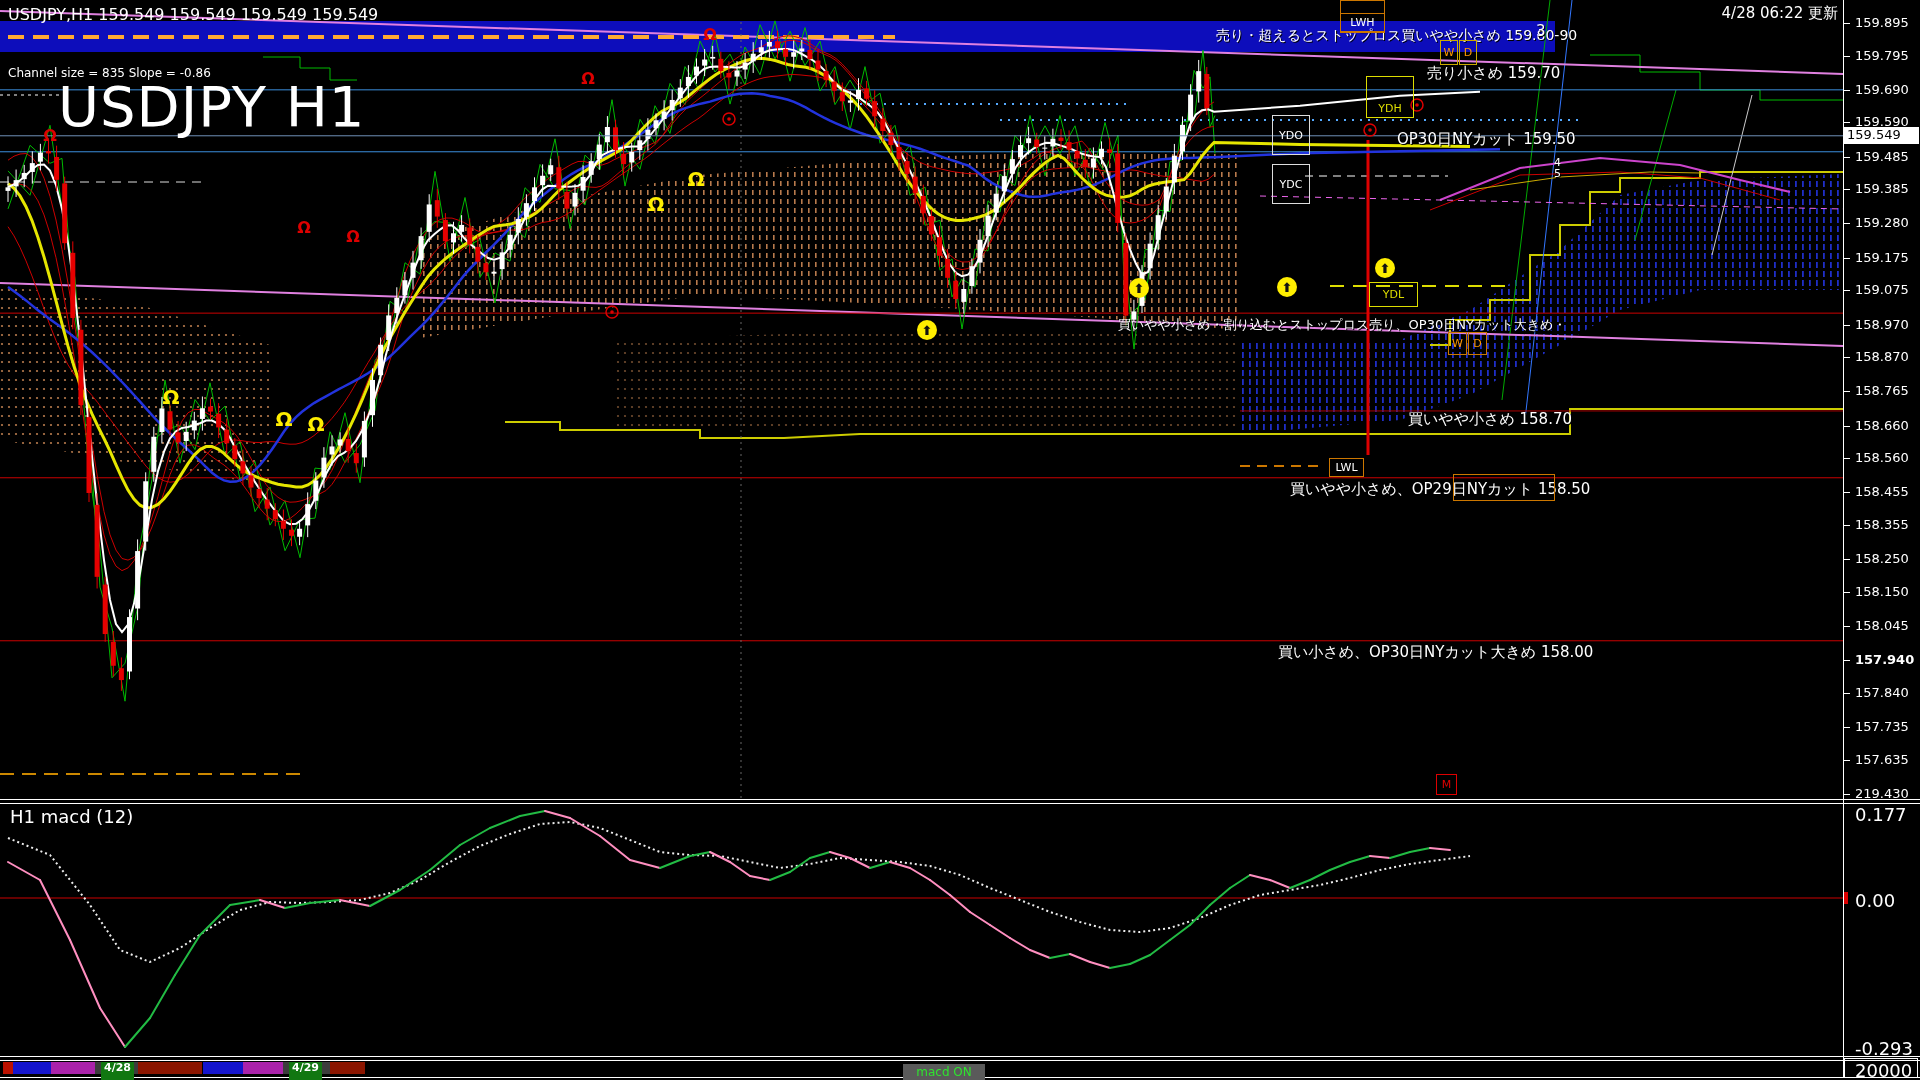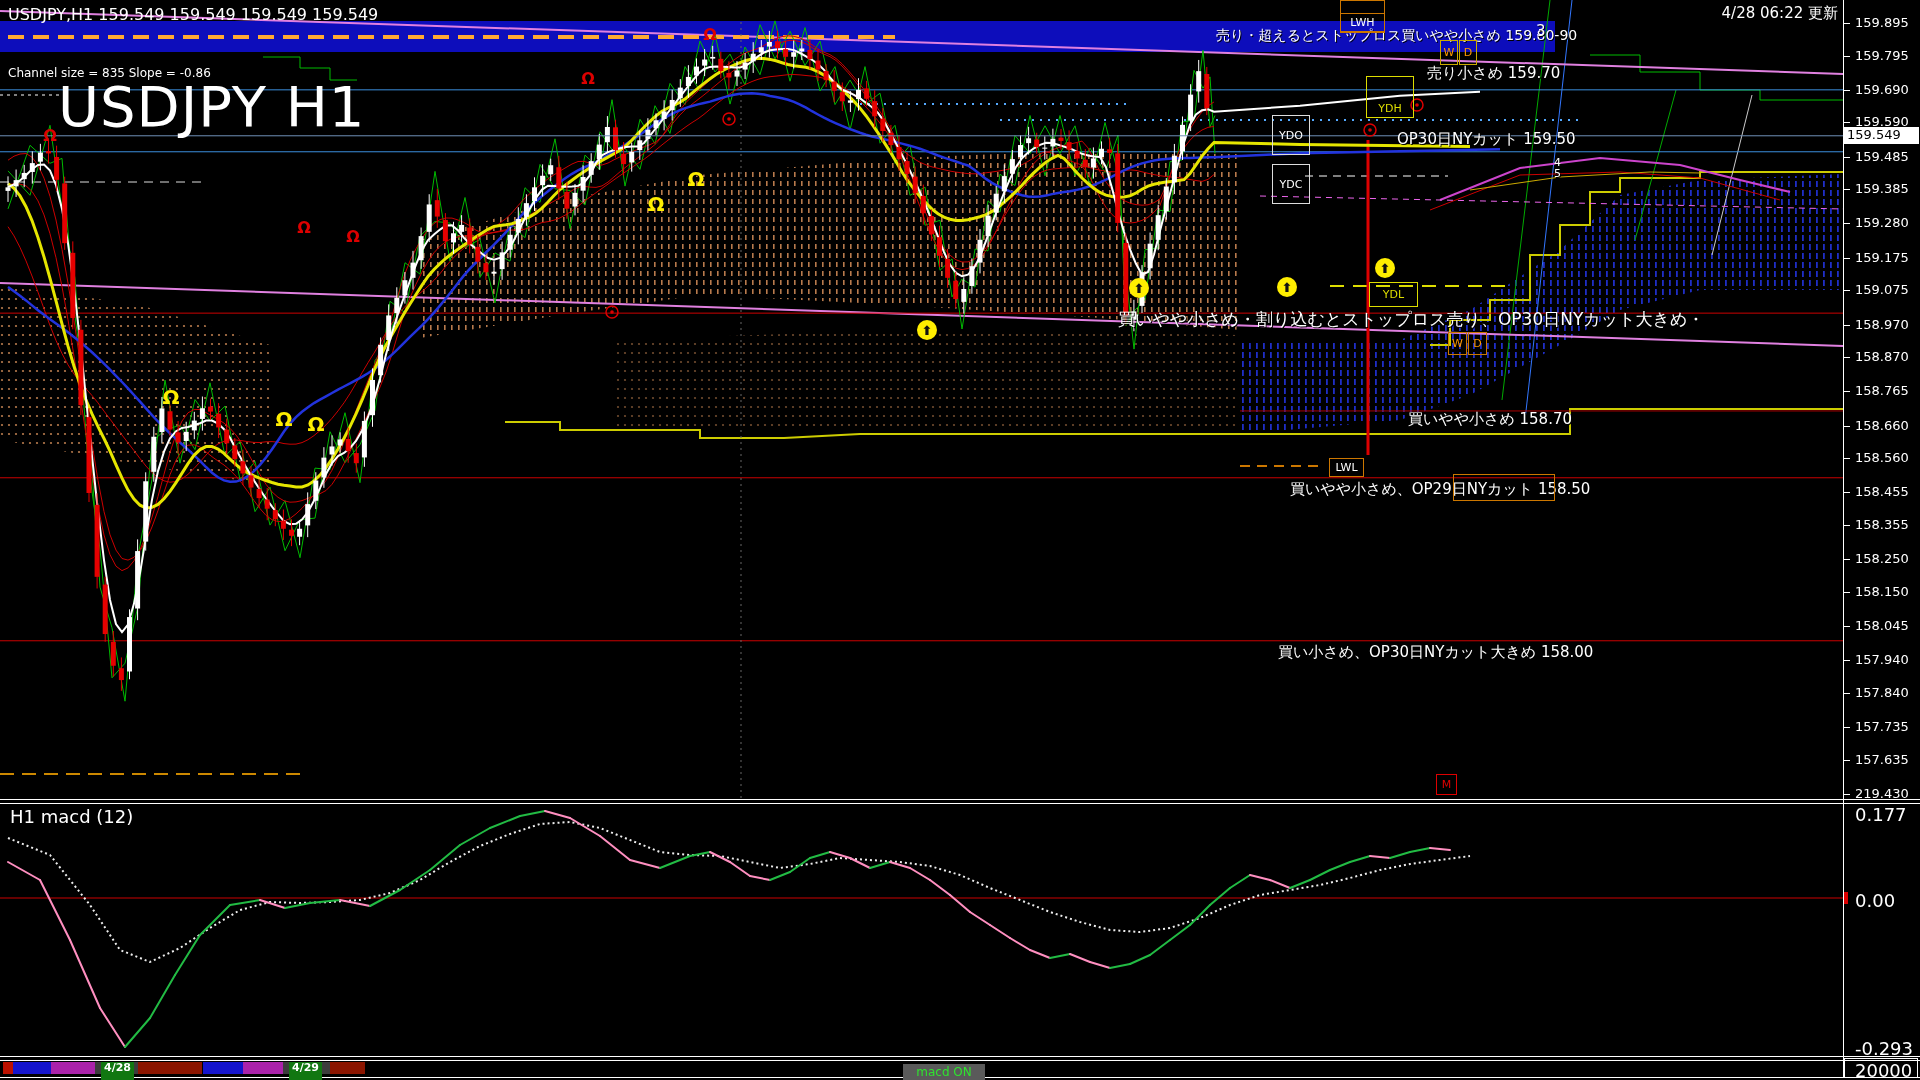--- a/index.html
+++ b/index.html
@@ -490,21 +490,21 @@
 
   <div class="txt" id="symbol-line">USDJPY,H1  159.549 159.549 159.549 159.549</div>
   <div class="txt" id="channel-info">Channel size = 835 Slope = -0.86</div>
   <div class="txt" id="watermark">USDJPY H1</div>
   <div class="txt" id="update-time">4/28 06:22 更新</div>
 
   <div class="ann" style="left:1216px;top:27px;font-size:14px">売り・超えるとストップロス買いやや小さめ 159.80-90</div>
   <div class="ann" style="left:1536px;top:22px">3</div>
   <div class="ann" style="left:1427px;top:64px">売り小さめ 159.70</div>
   <div class="ann" style="left:1397px;top:130px">OP30日NYカット 159.50</div>
-  <div class="ann" style="left:1118px;top:308px;font-size:17px">買いやや小さめ・割り込むとストップロス売り、OP30日NYカット大きめ・</div>
+  <div class="ann" style="left:1118px;top:316px;font-size:13px">買いやや小さめ・割り込むとストップロス売り、OP30日NYカット大きめ・</div>
   <div class="ann" style="left:1408px;top:410px">買いやや小さめ 158.70</div>
   <div class="ann" style="left:1290px;top:480px">買いやや小さめ、OP29日NYカット 158.50</div>
   <div class="ann" style="left:1278px;top:643px">買い小さめ、OP30日NYカット大きめ 158.00</div>
   <div class="ann" id="frac" style="left:1554px;top:157px">
     <div>4</div>
     <div>5</div>
   </div>
 
   <div class="lbox" style="left:1340px;top:0;width:45px;height:33px;border:1px solid #cc7700"></div>
   <div class="lbox" style="left:1340px;top:13px;width:45px;height:19px;border:1px solid #cc7700;color:#fff">LWH</div>
@@ -534,21 +534,21 @@
       <div class="tick" style="top: 316.55px;">158.970</div>
       <div class="tick" style="top: 349.15px;">158.870</div>
       <div class="tick" style="top: 383.38px;">158.765</div>
       <div class="tick" style="top: 417.61px;">158.660</div>
       <div class="tick" style="top: 450.21px;">158.560</div>
       <div class="tick" style="top: 484.44px;">158.455</div>
       <div class="tick" style="top: 517.04px;">158.355</div>
       <div class="tick" style="top: 551.27px;">158.250</div>
       <div class="tick" style="top: 583.87px; text-align: center;">158.150</div>
       <div class="tick" style="top: 618.1px;">158.045</div>
-      <div class="tick" style="top: 652.33px;">157.940</div>
+      <div class="tick" style="top: 652.33px; font-weight: bold;">157.940</div>
       <div class="tick" style="top: 684.93px;">157.840</div>
       <div class="tick" style="top: 719.16px;">157.735</div>
       <div class="tick" style="top: 751.76px;">157.635</div>
       <div class="tick" style="top: 785.99px;">219.430</div>
     </div>
 
   <div class="txt mlabel" style="left:10px;top:806px">H1  macd (12)</div>
   <div class="txt mlabel" style="top:804px">0.177</div>
   <div class="txt mlabel" style="top:890px">0.00</div>
   <div class="txt mlabel" style="top:1038px">-0.293</div>

